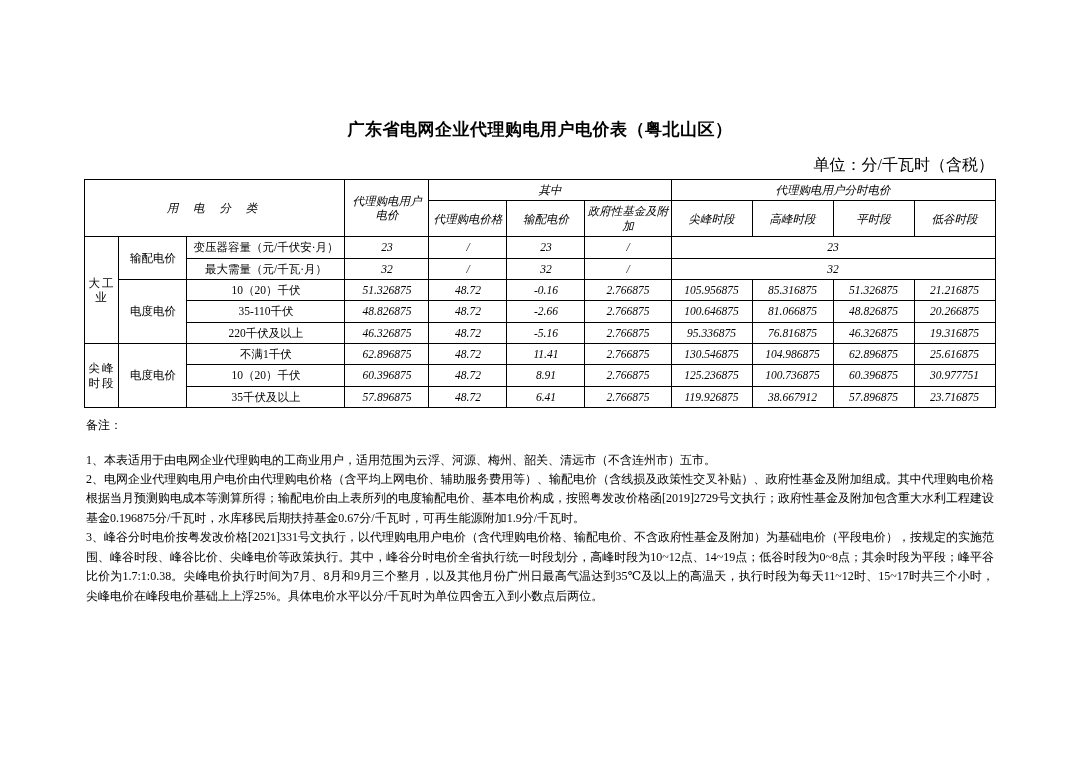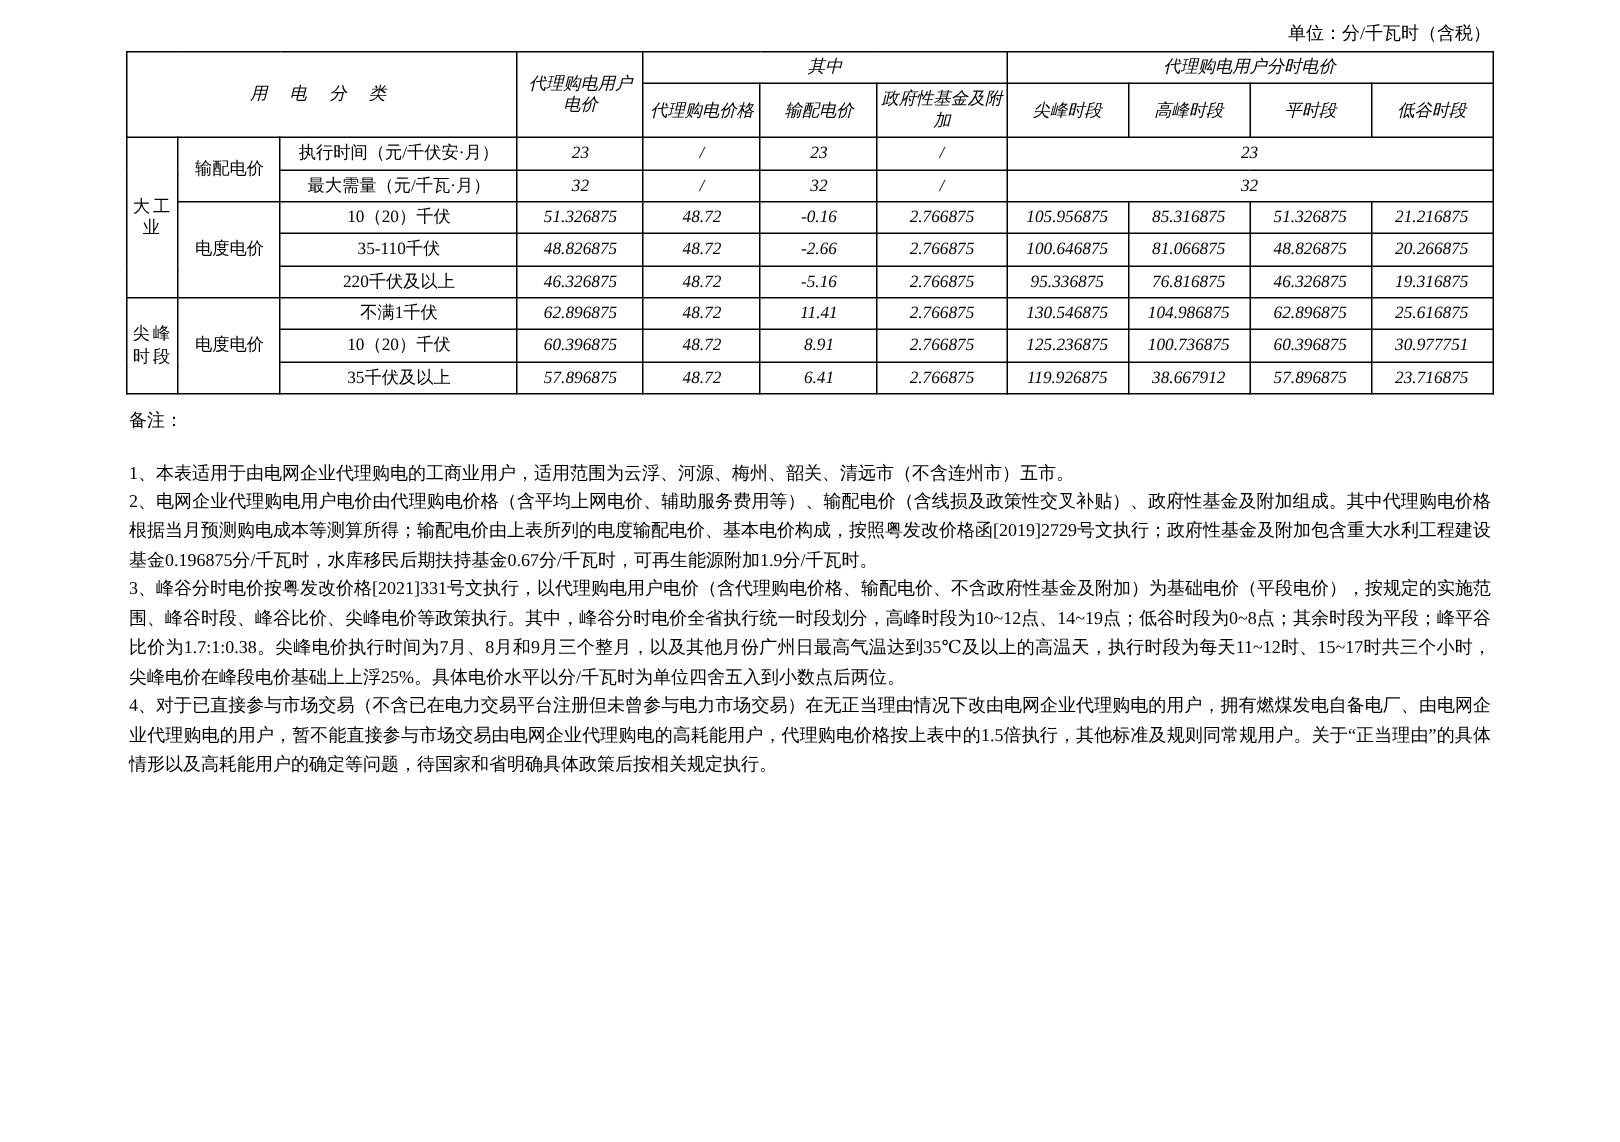--- a/index.html
+++ b/index.html
@@ -29,21 +29,21 @@
     margin-top: 118px;
   }
   .subtitle {
     text-align: center;
     font-size: 15px;
     font-weight: bold;
     margin-top: 22px;
   }
   .unit-line {
     text-align: right;
-    font-size: 12px;
+    font-size: 16px;
     margin: 14px 86px 3px 0;
   }
   table.rate {
     border-collapse: collapse;
     margin: 0 auto;
     width: 908px;
     table-layout: fixed;
   }
   table.rate td, table.rate th {
     border: 1px solid #000;
@@ -79,20 +79,21 @@
     margin: 0;
     text-indent: 0;
   }
   .num { font-family: "Liberation Serif", serif; font-style: italic; }
 </style>
 </head>
 <body>
 
 <div class="page">
 
+  <div class="title">广东省电网企业代理购电用户电价表（粤北山区）</div>
   <div class="unit-line">单位：分/千瓦时（含税）</div>
 
   <table class="rate">
     <colgroup>
       <col style="width:34px">
       <col style="width:68px">
       <col style="width:158px">
       <col style="width:84px">
       <col style="width:78px">
       <col style="width:78px">
@@ -117,21 +118,21 @@
         <th>高峰时段</th>
         <th>平时段</th>
         <th>低谷时段</th>
       </tr>
     </thead>
     <tbody>
 
       <tr>
         <td rowspan="5" class="rowhead-vert">大工业</td>
         <td rowspan="2">输配电价</td>
-        <td>执行时间（元/千伏安·月）</td>
+        <td>变压器容量（元/千伏安·月）</td>
         <td class="num">23</td>
         <td class="num">/</td>
         <td class="num">23</td>
         <td class="num">/</td>
         <td class="num" colspan="4">23</td>
       </tr>
       <tr>
         <td>最大需量（元/千瓦·月）</td>
         <td class="num">32</td>
         <td class="num">/</td>
@@ -211,16 +212,15 @@
         <td class="num">23.716875</td>
       </tr>
     </tbody>
   </table>
 
   <div class="notes">
     <p class="nhead">备注：</p>
     <p>1、本表适用于由电网企业代理购电的工商业用户，适用范围为云浮、河源、梅州、韶关、清远市（不含连州市）五市。</p>
     <p>2、电网企业代理购电用户电价由代理购电价格（含平均上网电价、辅助服务费用等）、输配电价（含线损及政策性交叉补贴）、政府性基金及附加组成。其中代理购电价格根据当月预测购电成本等测算所得；输配电价由上表所列的电度输配电价、基本电价构成，按照粤发改价格函[2019]2729号文执行；政府性基金及附加包含重大水利工程建设基金0.196875分/千瓦时，水库移民后期扶持基金0.67分/千瓦时，可再生能源附加1.9分/千瓦时。</p>
     <p>3、峰谷分时电价按粤发改价格[2021]331号文执行，以代理购电用户电价（含代理购电价格、输配电价、不含政府性基金及附加）为基础电价（平段电价），按规定的实施范围、峰谷时段、峰谷比价、尖峰电价等政策执行。其中，峰谷分时电价全省执行统一时段划分，高峰时段为10~12点、14~19点；低谷时段为0~8点；其余时段为平段；峰平谷比价为1.7:1:0.38。尖峰电价执行时间为7月、8月和9月三个整月，以及其他月份广州日最高气温达到35℃及以上的高温天，执行时段为每天11~12时、15~17时共三个小时，尖峰电价在峰段电价基础上上浮25%。具体电价水平以分/千瓦时为单位四舍五入到小数点后两位。</p>
-    <p>4、对于已直接参与市场交易（不含已在电力交易平台注册但未曾参与电力市场交易）在无正当理由情况下改由电网企业代理购电的用户，拥有燃煤发电自备电厂、由电网企业代理购电的用户，暂不能直接参与市场交易由电网企业代理购电的高耗能用户，代理购电价格按上表中的1.5倍执行，其他标准及规则同常规用户。关于“正当理由”的具体情形以及高耗能用户的确定等问题，待国家和省明确具体政策后按相关规定执行。</p>
   </div>
 
 </div>
 
 </body></html>

